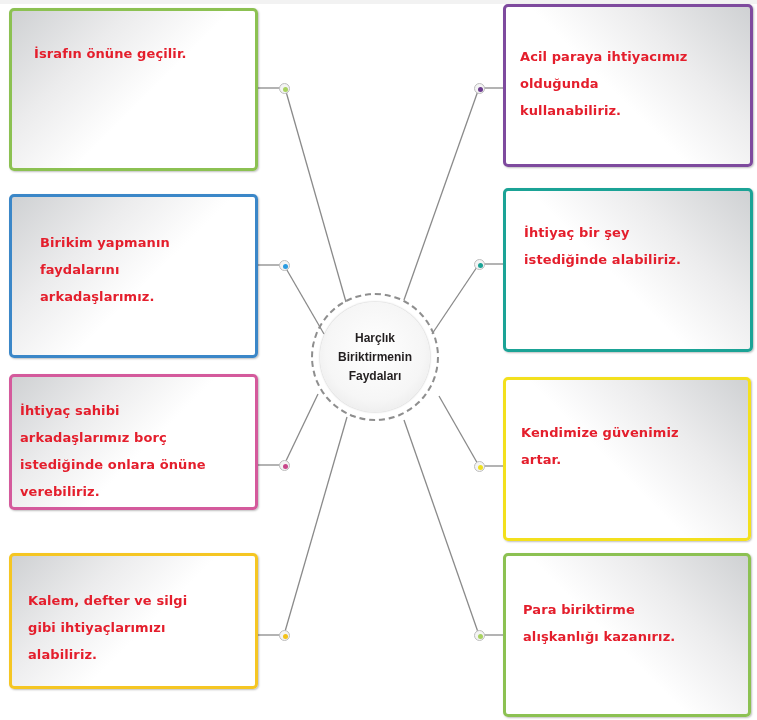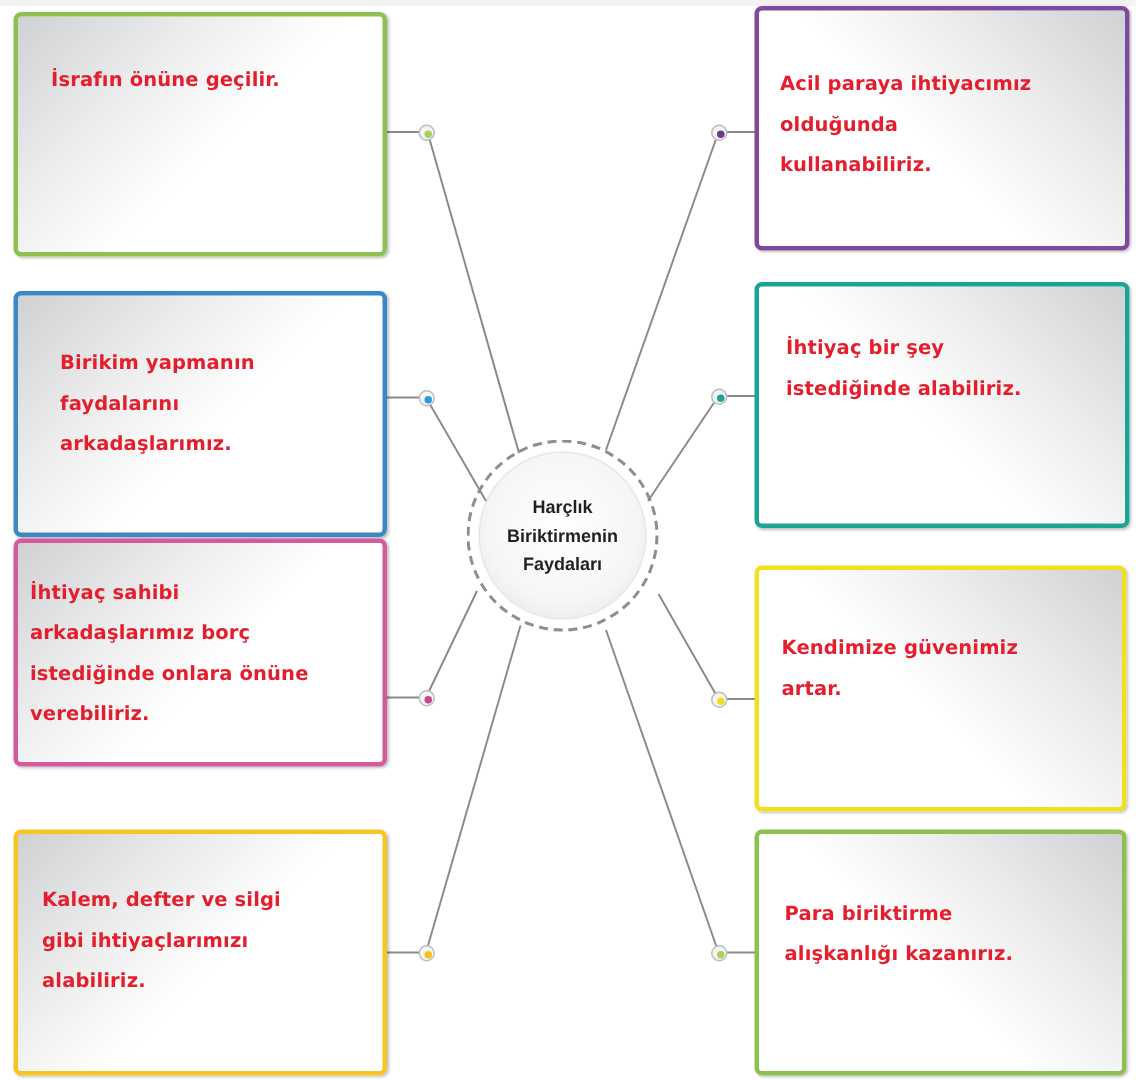--- a/index.html
+++ b/index.html
@@ -60,33 +60,33 @@
   <div class="txt" style="left:28px;top:32px;">
     <div>Birikim yapmanın</div>
     <div>faydalarını</div>
     <div>arkadaşlarımız.</div>
   </div>
 </div>
 <div class="dot" style="left:279px;top:260px;">
     <i style="background:#2a9be0;"></i>
   </div>
 
-<div class="box" style="left:9px;top:359px;width:249px;height:152px;border-color:#d45a9c;">
+<div class="box" style="left:9px;top:374px;width:249px;height:136px;border-color:#d45a9c;">
   <div class="txt" style="left:8px;top:20px;">
     <div>İhtiyaç sahibi</div>
     <div>arkadaşlarımız borç</div>
     <div>istediğinde onlara önüne</div>
     <div>verebiliriz.</div>
   </div>
 </div>
 <div class="dot" style="left:279px;top:460px;">
     <i style="background:#c8478a;"></i>
   </div>
 
-<div class="box" style="left:9px;top:553px;width:249px;height:164px;border-color:#f5c623;">
+<div class="box" style="left:9px;top:553px;width:249px;height:136px;border-color:#f5c623;">
   <div class="txt" style="left:16px;top:31px;">
     <div>Kalem, defter ve silgi</div>
     <div>gibi ihtiyaçlarımızı</div>
     <div>alabiliriz.</div>
   </div>
 </div>
 <div class="dot" style="left:279px;top:630px;">
     <i style="background:#f3c21b;"></i>
   </div>
 

